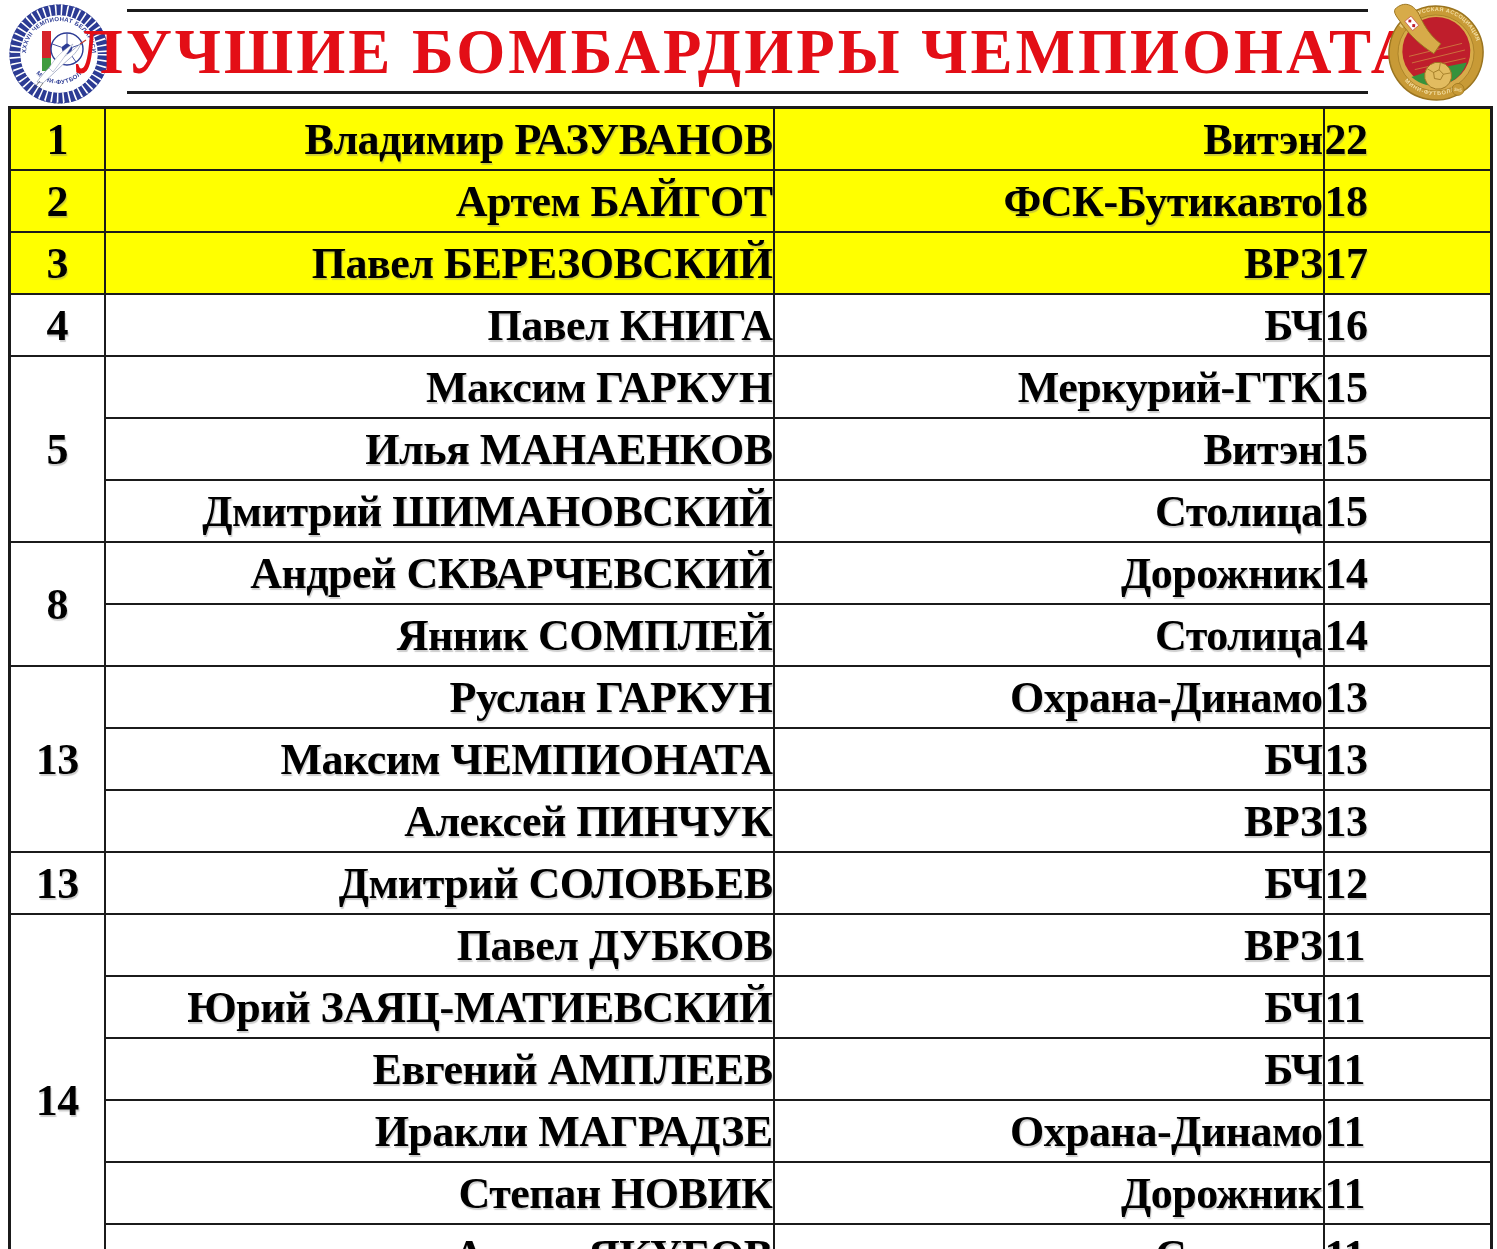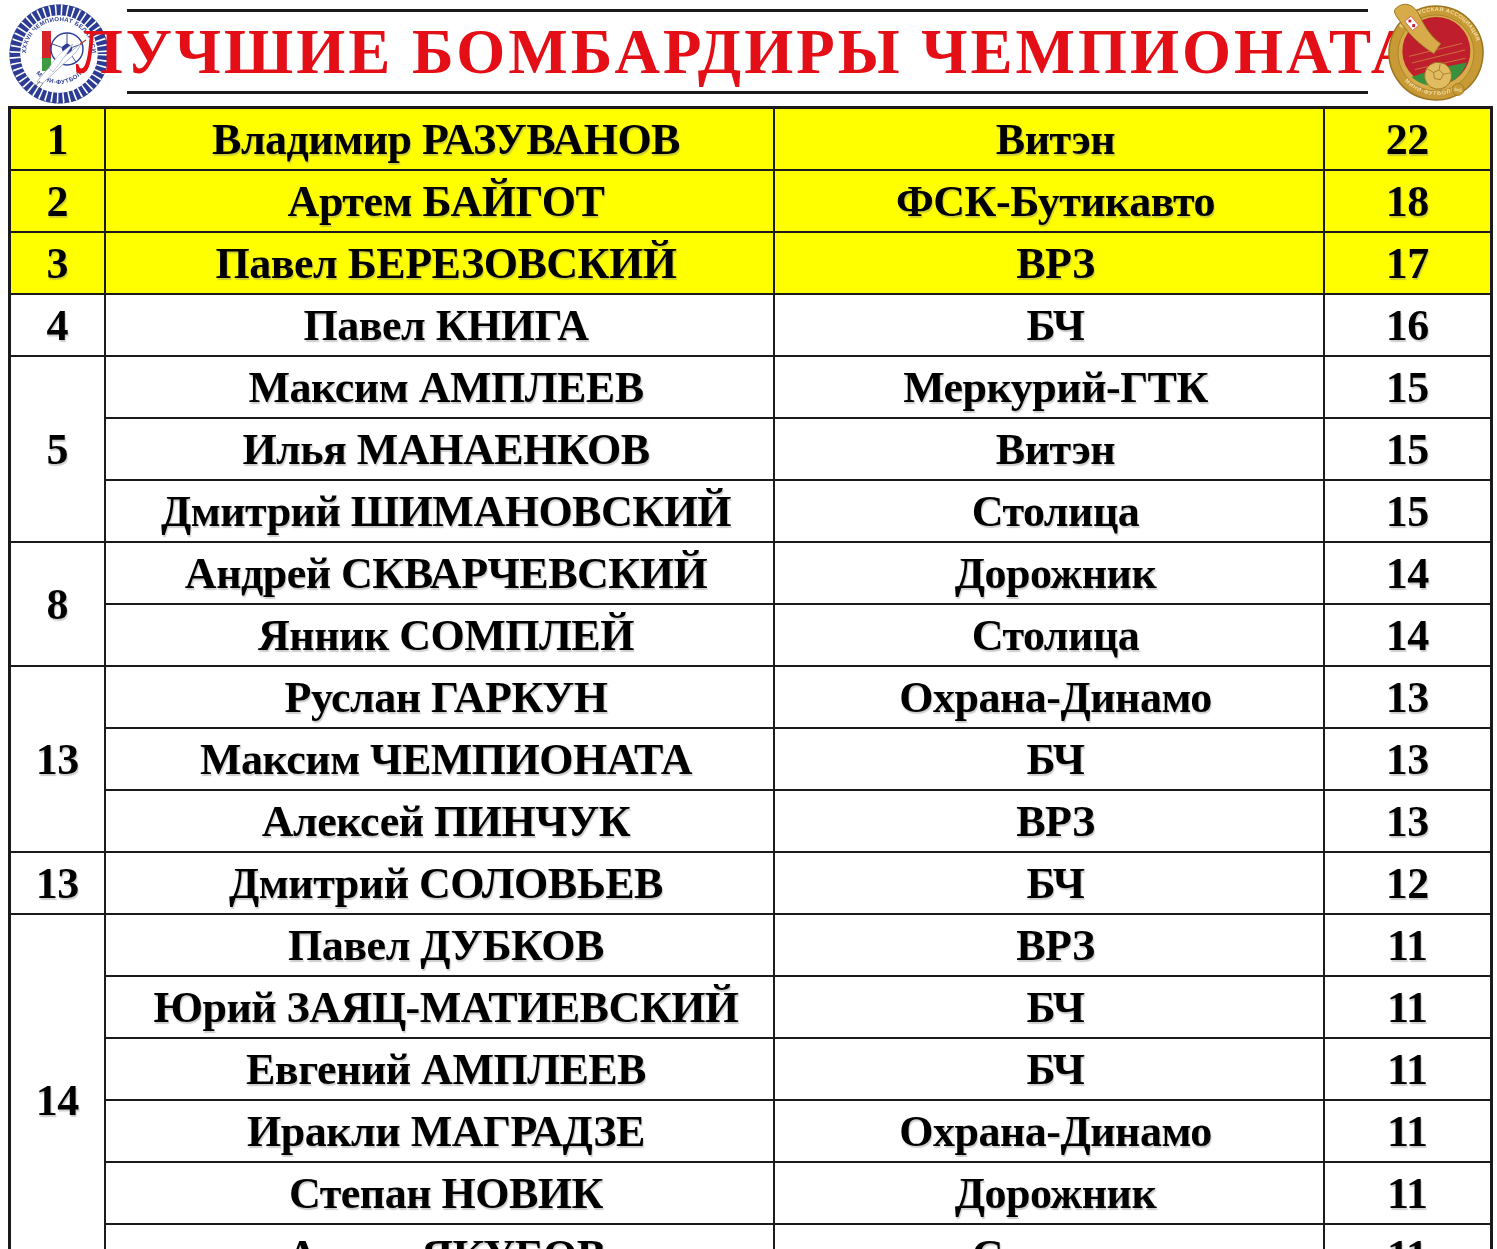--- a/index.html
+++ b/index.html
@@ -30,22 +30,22 @@
   td{
     border:2px solid var(--line);
     height:60px;padding:0;
     font-weight:bold;font-size:44px;color:#000;
     vertical-align:middle;white-space:nowrap;overflow:hidden;
     text-shadow:1px 2px 1px rgba(130,130,130,.4);
     letter-spacing:-0.5px;
     background:#ffffff;
   }
   td.rank{text-align:center;}
-  td.name,td.team{text-align:center;padding-left:14px;}
-  td.goals{text-align:center;}
+  td.name,td.team{text-align:right;padding-left:14px;}
+  td.goals{}
   tr.hl td{background:var(--yellow);}
 </style>
 </head>
 <body style="--red: #e30e16; --yellow: #ffff00; --line: #1b1b1b;">
 
 <div class="header">
 
   <svg class="logo-left" viewBox="0 0 100 100">
     <circle cx="50" cy="50" r="49" fill="#ffffff"></circle>
     <circle cx="50" cy="50" r="44" fill="none" stroke="#2c3b94" stroke-width="11"></circle>
@@ -159,21 +159,21 @@
           <td class="goals">17</td>
         </tr>
         <tr>
           <td class="rank" rowspan="1">4</td>
           <td class="name">Павел КНИГА</td>
           <td class="team">БЧ</td>
           <td class="goals">16</td>
         </tr>
         <tr>
           <td class="rank" rowspan="3">5</td>
-          <td class="name">Максим АМПЛЕЕВ</td>
+          <td class="name">Максим ГАРКУН</td>
           <td class="team">Меркурий-ГТК</td>
           <td class="goals">15</td>
         </tr>
         <tr>
           <td class="name">Илья МАНАЕНКОВ</td>
           <td class="team">Витэн</td>
           <td class="goals">15</td>
         </tr>
         <tr>
           <td class="name">Дмитрий ШИМАНОВСКИЙ</td>

